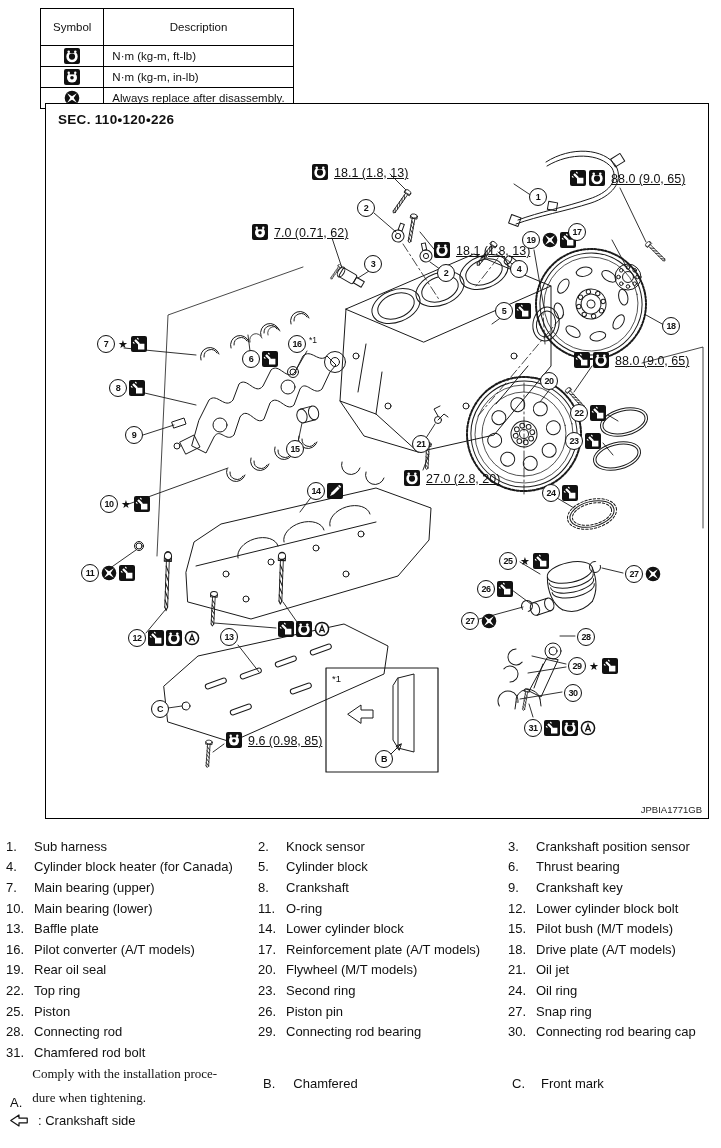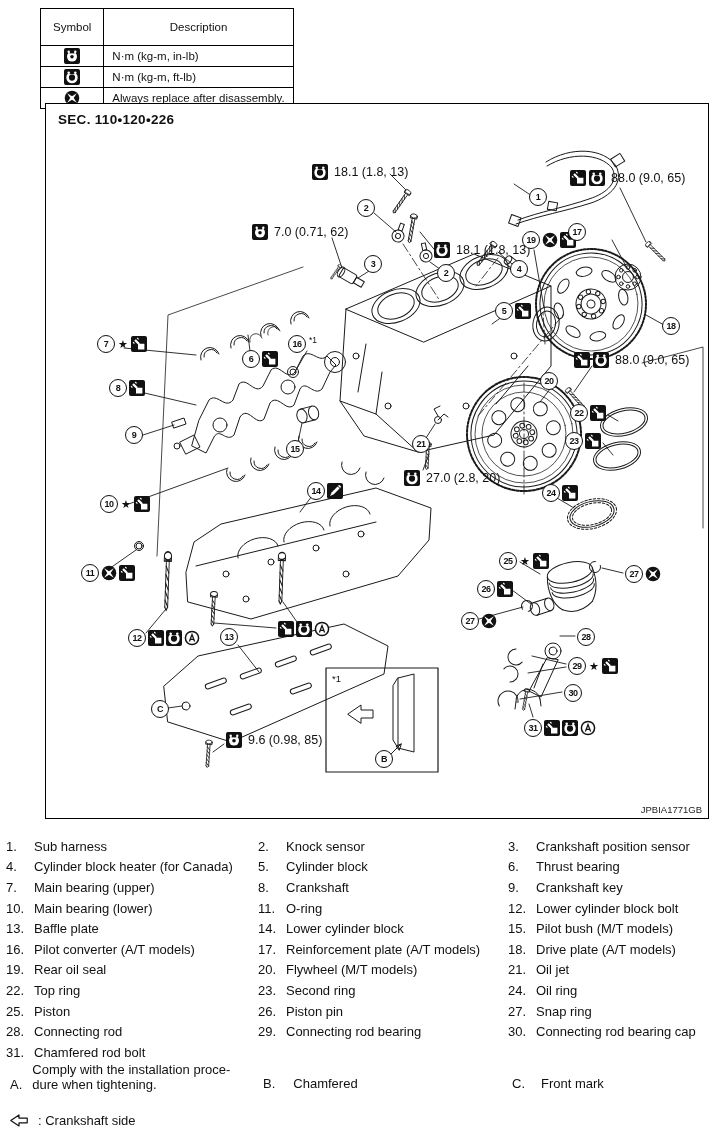--- a/index.html
+++ b/index.html
@@ -23,33 +23,33 @@
   .fig-id{position:absolute;right:6px;bottom:3px;font-size:9.5px;color:#222;}
   .inset-label{position:absolute;left:286px;top:569px;font-size:9.5px;}
 
   .callout{position:absolute;display:flex;align-items:center;gap:2px;height:18px;white-space:nowrap;}
   .bubble{box-sizing:border-box;width:18px;height:18px;border:1.5px solid #111;border-radius:50%;
           display:flex;align-items:center;justify-content:center;font-size:9px;font-weight:bold;
           background:#fff;flex:0 0 auto;letter-spacing:-.5px;}
   .star{font-size:11px;line-height:1;margin:0 1px;}
   .cnote{font-size:8.5px;align-self:flex-start;margin-left:1px;}
 
-  .torque{position:absolute;display:flex;align-items:center;gap:3px;height:16px;white-space:nowrap;}
+  .torque{position:absolute;display:flex;align-items:flex-end;gap:3px;height:16px;white-space:nowrap;text-decoration:underline;}
   .torque .tval{font-size:12.5px;margin-left:3px;}
 
   
   .plist{position:absolute;left:6px;top:836px;width:710px;display:grid;
          grid-template-columns:252px 250px 208px;}
   .pitem{display:flex;align-items:center;height:20.6px;font-size:13px;}
   .pnum{width:28px;flex:0 0 auto;}
 
   
   .note{position:absolute;font-size:13px;}
   .note-a{left:10px;top:1062px;width:250px;display:flex;align-items:flex-end;gap:10px;}
-  .note-a .ntext{white-space:pre-line;line-height:15px;width:205px;}
+  .note-a .ntext{white-space:pre-line;line-height:24px;width:205px;font-family:Liberation Serif, serif;}
   .note-b{left:263px;top:1076px;display:flex;gap:18px;}
   .note-c{left:512px;top:1076px;display:flex;gap:16px;}
 
   .footer{position:absolute;left:8px;top:1112px;display:flex;align-items:center;gap:8px;font-size:13px;}
   .footer .sym{width:22px;height:17px;}
 </style>
 </head>
 <body>
 
 <table class="legend">
@@ -57,40 +57,40 @@
     <tr>
       <th>Symbol</th>
       <th>Description</th>
     </tr>
   </thead>
   <tbody id="legend-body">
       <tr>
         <td class="symc"><span class="sym">
             <svg viewBox="0 0 16 16">
               <rect width="16" height="16" rx="2" fill="#111"></rect>
+              <circle cx="8" cy="8.6" r="4.4" fill="none" stroke="#fff" stroke-width="2.6"></circle>
+              <rect x="5.6" y="1" width="4.8" height="4.2" fill="#111"></rect>
+              <circle cx="4.7" cy="3.6" r="1.2" fill="#fff"></circle>
+              <circle cx="11.3" cy="3.6" r="1.2" fill="#fff"></circle>
+            </svg>
+          </span></td>
+        <td>N·m (kg-m, ft-lb)</td>
+      </tr>
+      <tr>
+        <td class="symc"><span class="sym">
+            <svg viewBox="0 0 16 16">
+              <rect width="16" height="16" rx="2" fill="#111"></rect>
               <circle cx="8" cy="8.6" r="5" fill="#fff"></circle>
               <rect x="5.6" y="1" width="4.8" height="4.4" fill="#111"></rect>
               <circle cx="8" cy="8.8" r="1.8" fill="#111"></circle>
               <circle cx="4.7" cy="3.8" r="1.2" fill="#fff"></circle>
               <circle cx="11.3" cy="3.8" r="1.2" fill="#fff"></circle>
             </svg>
           </span></td>
         <td>N·m (kg-m, in-lb)</td>
-      </tr>
-      <tr>
-        <td class="symc"><span class="sym">
-            <svg viewBox="0 0 16 16">
-              <rect width="16" height="16" rx="2" fill="#111"></rect>
-              <circle cx="8" cy="8.6" r="4.4" fill="none" stroke="#fff" stroke-width="2.6"></circle>
-              <rect x="5.6" y="1" width="4.8" height="4.2" fill="#111"></rect>
-              <circle cx="4.7" cy="3.6" r="1.2" fill="#fff"></circle>
-              <circle cx="11.3" cy="3.6" r="1.2" fill="#fff"></circle>
-            </svg>
-          </span></td>
-        <td>N·m (kg-m, ft-lb)</td>
       </tr>
       <tr>
         <td class="symc"><span class="sym">
             <svg viewBox="0 0 16 16">
               <circle cx="8" cy="8" r="7.3" fill="#111"></circle>
               <path d="M3.2 3.2 L8 6.3 L12.8 3.2 L9.7 8 L12.8 12.8 L8 9.7 L3.2 12.8 L6.3 8 Z" fill="#fff"></path>
             </svg>
           </span></td>
         <td>Always replace after disassembly.</td>
       </tr>

